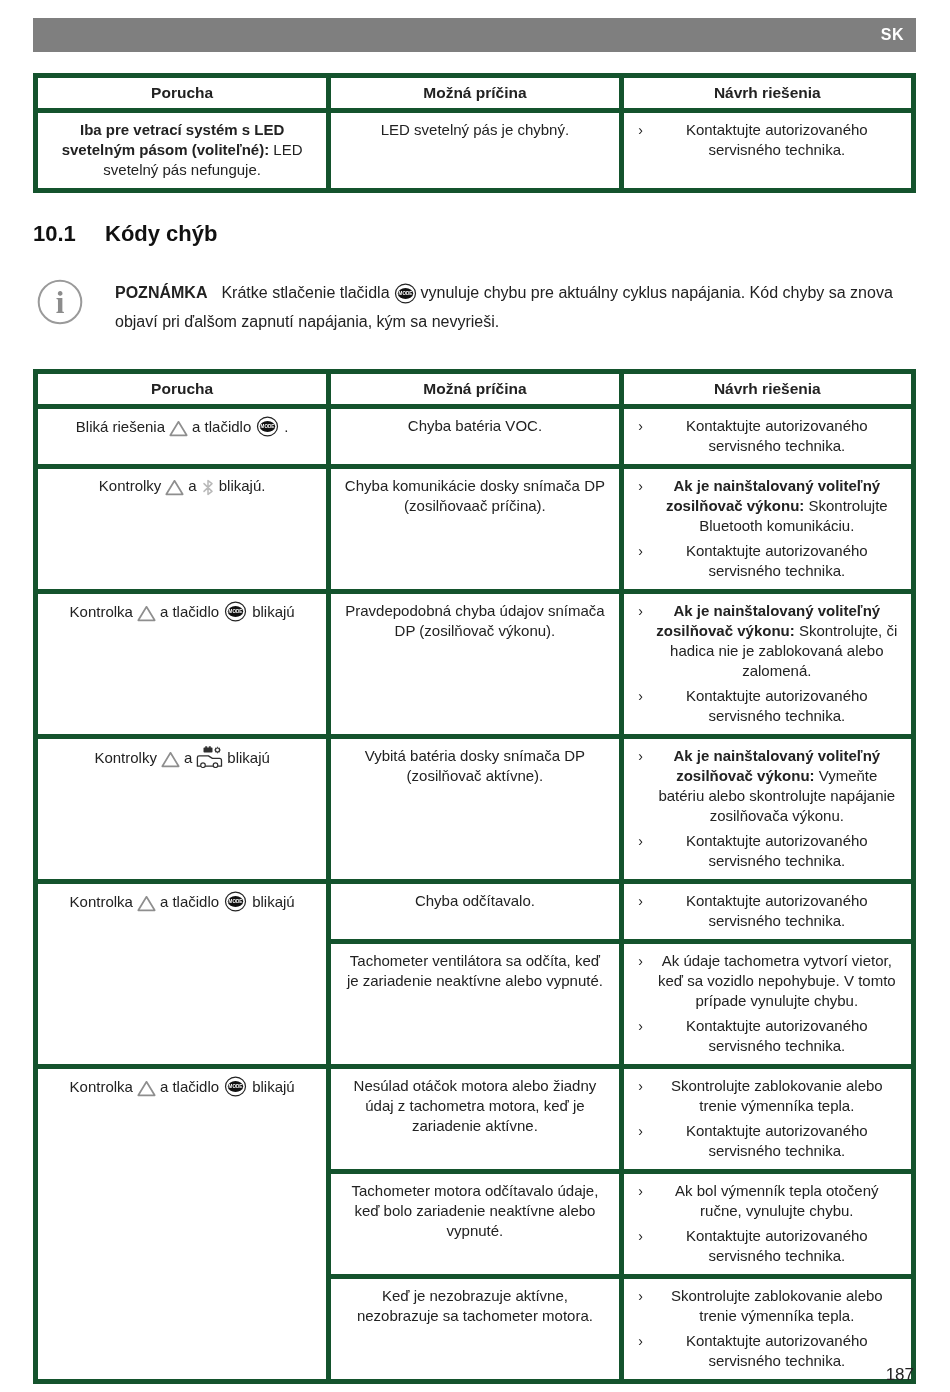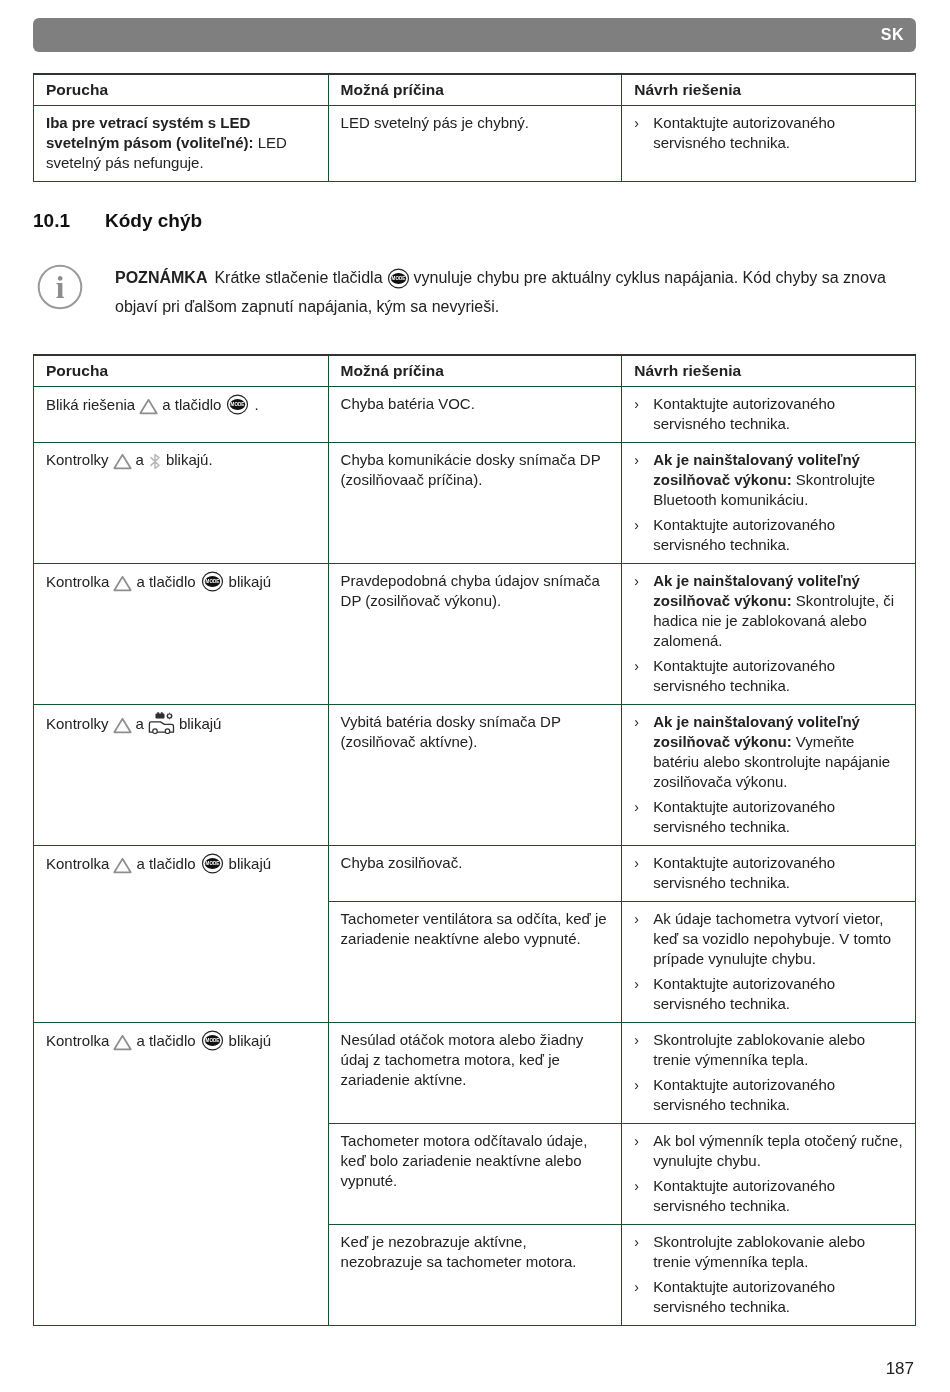--- a/index.html
+++ b/index.html
@@ -10,69 +10,69 @@
     box-sizing:border-box;
     padding:18px 34px 0 33px;
     font-family:"Liberation Sans",sans-serif;
     color:#222;
     overflow:hidden;
   }
   
   .lang-bar{
     height:34px;background:#7f7f7f;
     display:flex;justify-content:flex-end;align-items:center;
-    padding-right:12px;box-sizing:border-box;border-radius:6px;
+    padding-right:12px;box-sizing:border-box;
   }
   .lang-badge{color:#fff;font-weight:bold;font-size:16px;letter-spacing:.5px;}
 
   
   table.faults{
     width:100%;border-collapse:collapse;table-layout:fixed;
     margin-top:21px;
     border:1px solid #4a4a4a;border-top:2px solid #333;
   }
   table.faults th,table.faults td{
-    border:1px solid #14532d;
-    vertical-align:top;text-align:left;
+    border:5px solid #14532d;
+    vertical-align:top;text-align:center;
     padding:7px 12px 8px 12px;
     font-size:15px;line-height:20px;
     word-wrap:break-word;
   }
   table.faults th{font-weight:bold;font-size:15.5px;padding-top:5px;padding-bottom:5px;}
   table.codes{margin-top:36px;}
 
   .fault-cell .inline-icon{display:inline-block;vertical-align:-5px;margin:0 4px;}
   .fault-cell .seg{white-space:normal;}
 
   .sol{display:flex;gap:9px;margin-bottom:5px;}
   .sol:last-child{margin-bottom:0;}
   .sol-bullet{flex:none;width:10px;font-size:14px;line-height:20px;color:#222;}
   .sol-text{flex:1;}
   .sol-text strong{font-weight:bold;}
 
   
   .section-heading{
     margin:28px 0 0 0;
-    font-size:19px;font-weight:bold;color:#111;
+    font-size:22px;font-weight:bold;color:#111;
     display:flex;
   }
   .sec-num{width:72px;flex:none;}
 
   
   .note{display:flex;align-items:flex-start;margin-top:32px;}
   .note-icon{flex:none;width:46px;height:46px;margin-left:4px;}
   .note-text{
     margin:2px 0 0 32px;max-width:792px;
     font-size:16px;line-height:23px;color:#222;
   }
-  .note-text strong{font-weight:bold;margin-right:7px;}
+  .note-text strong{font-weight:bold;margin-right:14px;}
   .note-text .inline-icon{display:inline-block;vertical-align:-6px;margin:0 3px;}
 
   .page-number{
-    position:absolute;right:36px;bottom:13px;
+    position:absolute;right:36px;bottom:7px;
     font-size:17px;color:#222;
   }
 </style>
 </head>
 <body>
 
 <div class="page">
 
   <header class="lang-bar">
     <span class="lang-badge">SK</span>
@@ -220,21 +220,21 @@
           </td>
         </tr>
         <tr>
           <td class="fault-cell" rowspan="2"><span class="seg">Kontrolka</span><span class="inline-icon"><svg width="19" height="17" viewBox="0 0 19 17">
                 <path d="M9.5 1.8 L17.7 15.3 H1.3 Z" fill="#ffffff" stroke="#8e8e8e" stroke-width="1.7" stroke-linejoin="round"></path>
               </svg></span><span class="seg">a tlačidlo</span><span class="inline-icon"><svg width="25" height="21" viewBox="0 0 25 21">
                 <ellipse cx="12.5" cy="10.5" rx="10" ry="9.3" fill="#ffffff" stroke="#222222" stroke-width="1.2"></ellipse>
                 <ellipse cx="12.5" cy="10.5" rx="7.7" ry="5.4" fill="#111111"></ellipse>
                 <text x="12.5" y="12.3" text-anchor="middle" font-size="4.6" font-weight="bold" fill="#ffffff" font-family="Liberation Sans, sans-serif">MODE</text>
               </svg></span><span class="seg">blikajú</span></td>
-          <td class="cause-cell">Chyba zosilňovač.</td>
+          <td class="cause-cell">Chyba odčítavalo.</td>
           <td class="sol-cell">
             <div class="sol">
               <span class="sol-bullet">›</span>
               <div class="sol-text">Kontaktujte autorizovaného servisného technika.</div>
             </div>
           </td>
         </tr>
         <tr>
           <td class="cause-cell">Tachometer ventilátora sa odčíta, keď je zariadenie neaktívne alebo vypnuté.</td>
           <td class="sol-cell">

